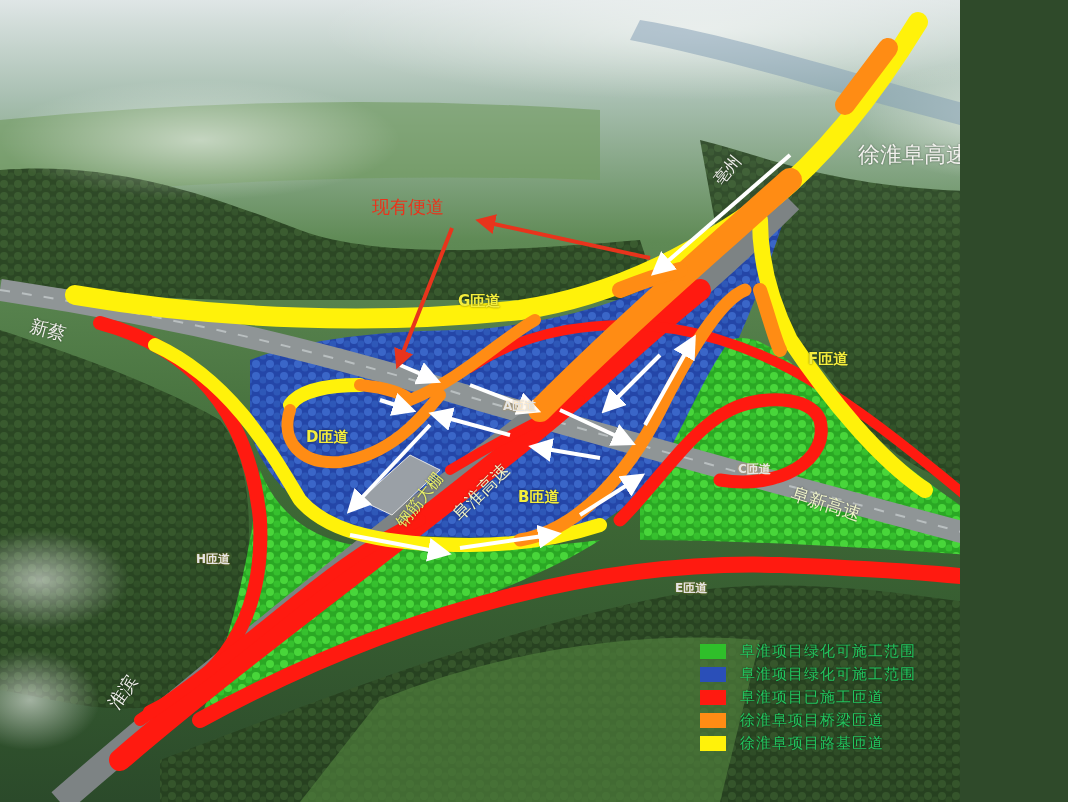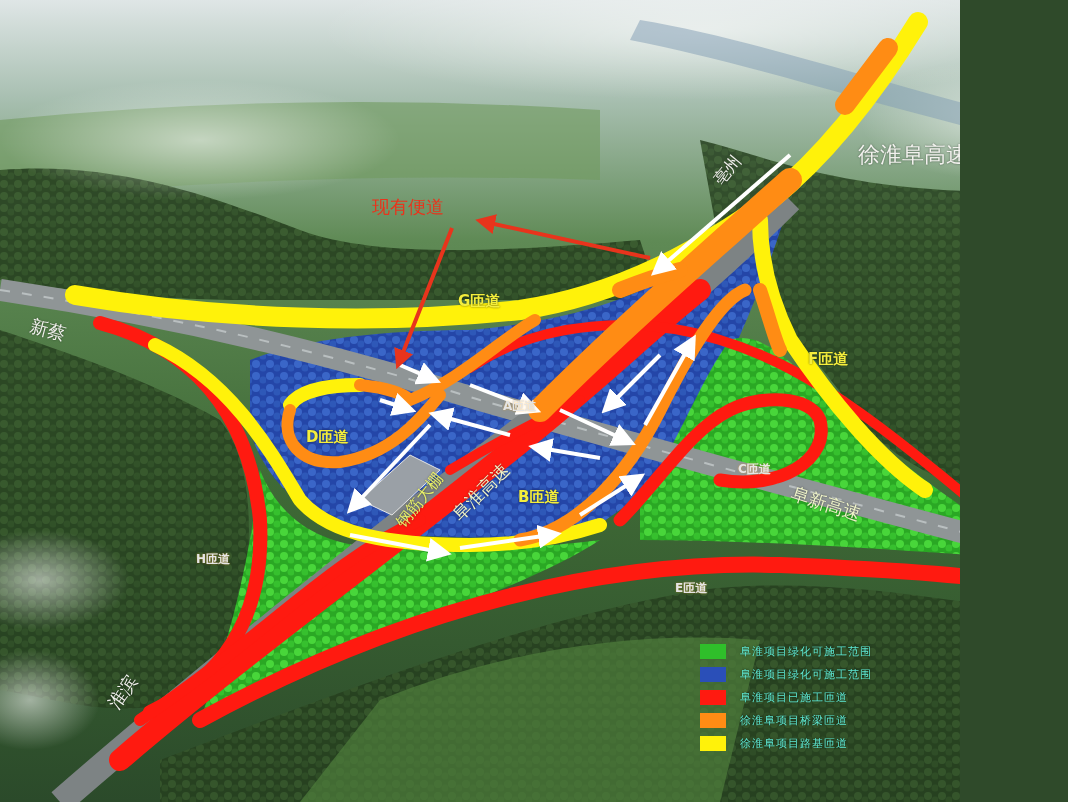--- a/index.html
+++ b/index.html
@@ -8,21 +8,21 @@
   #stage svg { position: absolute; left: 0; top: 0; }
   .lbl { position: absolute; white-space: nowrap; pointer-events: auto; }
   .place { color: #f2f2ee; font-size: 18px; text-shadow: 0 0 2px rgba(0,0,0,.5); }
   .ramp-y { color: #f4ee3c; font-size: 15px; font-weight: bold; text-shadow: 0 0 2px rgba(0,0,0,.6); text-align: right; }
   .ramp-r { color: #e5e5e5; font-size: 12px; font-weight: bold; text-shadow: 0 0 2px rgba(255,160,0,.5); margin-top: 36px; }
   .road-name { color: #eef3c8; font-size: 18px; text-shadow: 0 0 2px rgba(0,0,0,.5); }
   .annot { color: #e8341c; font-size: 18px; }
   #legend { position: absolute; left: 700px; top: 640px; }
   .legend-item { display: flex; align-items: center; height: 23px; }
   .swatch { width: 26px; height: 15px; margin-right: 14px; }
-  .legend-text { color: #5eead4; font-size: 11px; letter-spacing: 1px; text-shadow: 0 0 2px rgba(0,0,0,.6); }
+  .legend-text { color: #22c55e; font-size: 15px; letter-spacing: 1px; text-shadow: 0 0 2px rgba(0,0,0,.6); }
 </style>
 </head>
 <body>
 
 <div id="stage">
   <svg width="1068" height="802" viewBox="0 0 1068 802">
     <defs>
       <linearGradient id="sky" x1="0" y1="0" x2="0" y2="1">
         <stop offset="0" stop-color="#dfe6e6"></stop>
         <stop offset="0.12" stop-color="#a9c0b2"></stop>

